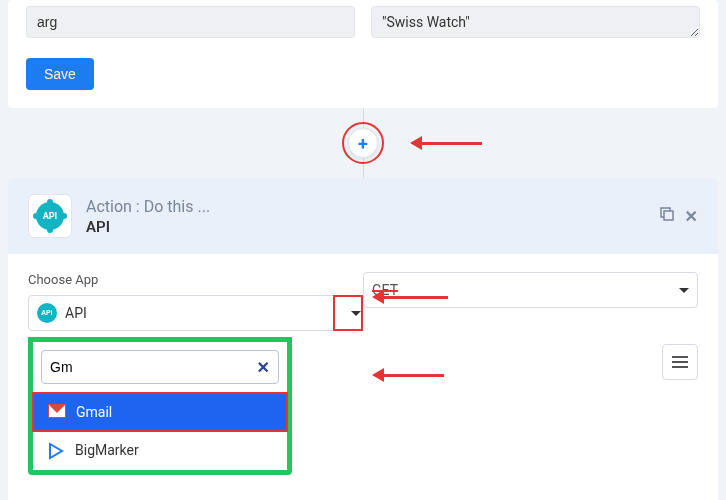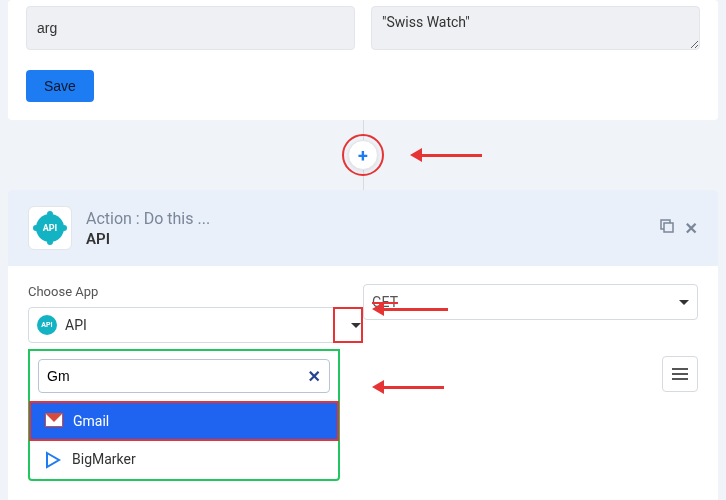--- a/index.html
+++ b/index.html
@@ -23,36 +23,36 @@
   .field-row {
     display: flex;
     gap: 16px;
     padding-top: 6px;
   }
   .input-box {
     flex: 1;
     background: #eef0f3;
     border: 1px solid #e2e5ea;
     border-radius: 4px;
-    height: 44px;
+    height: 32px;
     padding: 4px 10px;
     color: #333;
     font-size: 14px;
     outline: none;
   }
   .input-box.textarea {
     resize: both;
     font-family: inherit;
     line-height: 22px;
   }
   .save-btn {
     margin-top: 20px;
     background: #1e7cf2;
     border: none;
-    color: #0f172a;
+    color: #fef9c3;
     padding: 8px 18px;
     border-radius: 4px;
     font-size: 14px;
     cursor: pointer;
   }
   .add-zone {
     height: 70px;
     position: relative;
     display: flex;
     align-items: center;
@@ -169,25 +169,25 @@
     color: #fff;
     display: flex; align-items: center; justify-content: center;
     font-size: 7px; font-weight: bold;
   }
   .caret-box {
     position:absolute; right:-1px; top:-1px; bottom:-1px;
     width: 30px; border: 2px solid #e63333;
     display:flex;align-items:center;justify-content:center;
   }
   .dropdown {
-    border: 2px solid #22c55e;
+    border: 5px solid #22c55e;
     border-radius: 0 0 4px 4px;
     margin-top: 6px;
     background: #fff;
-    width: 312px;
+    width: 264px;
   }
   .search-row {
     padding: 8px;
   }
   .search-input-wrapper{
     border: 1px solid #b7c4d6;
     border-radius: 4px;
     height: 34px;
     display:flex;align-items:center;
     padding: 0 8px;

